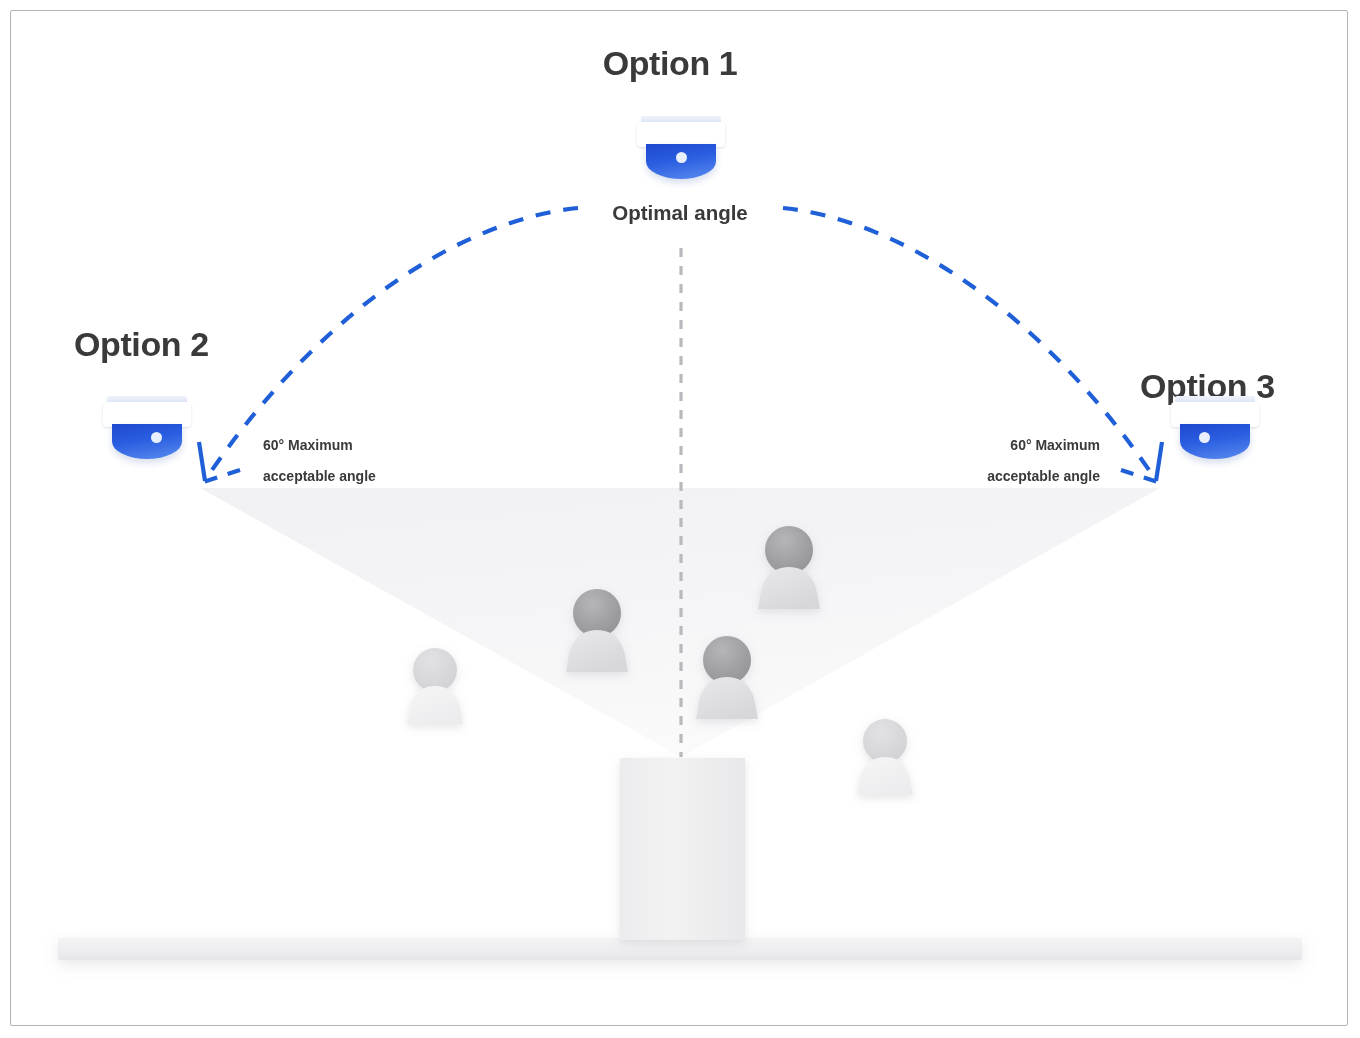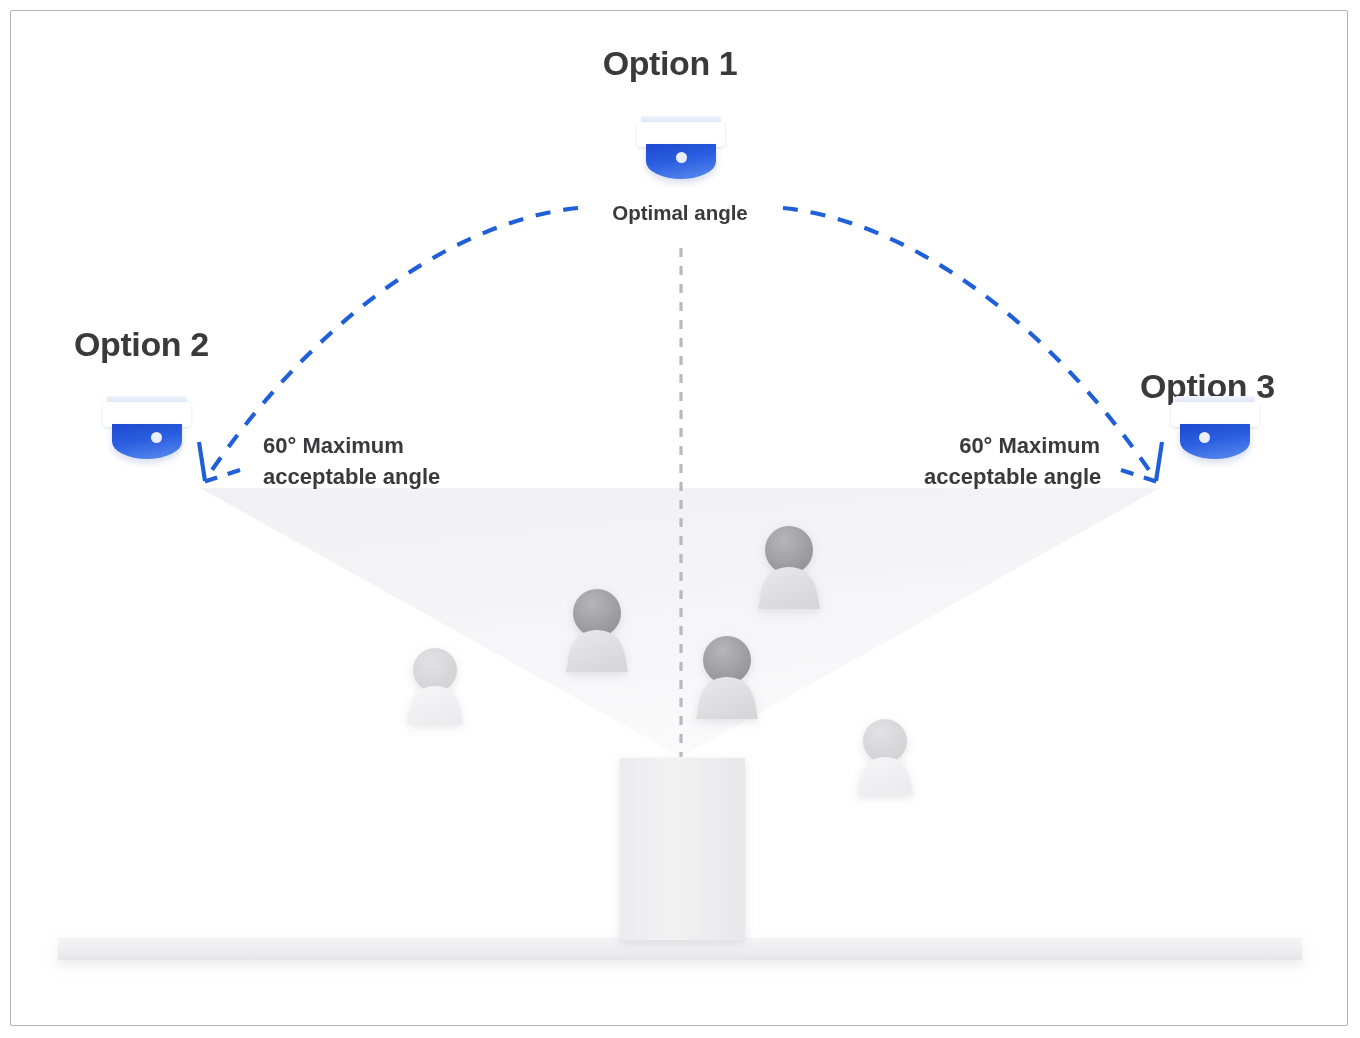--- a/index.html
+++ b/index.html
@@ -42,21 +42,21 @@
     color: #3a3a3c;
     letter-spacing: -0.4px;
     white-space: nowrap;
   }
   #title-1 { left: 0; top: 44px; width: 1340px; text-align: center; }
   #title-2 { left: 74px; top: 325px; }
   #title-3 { left: 1140px; top: 325px; margin-top: 42px; }
 
   .angle-label {
     position: absolute;
-    font-size: 22px;
+    font-size: 14px;
     font-weight: bold;
     color: #3a3a3c;
     line-height: 31px;
     white-space: nowrap;
   }
   #label-optimal {
     left: 0; top: 197px; width: 1360px; text-align: center;
     font-size: 20.5px;
   }
   #label-left  { left: 263px; top: 430px; }

